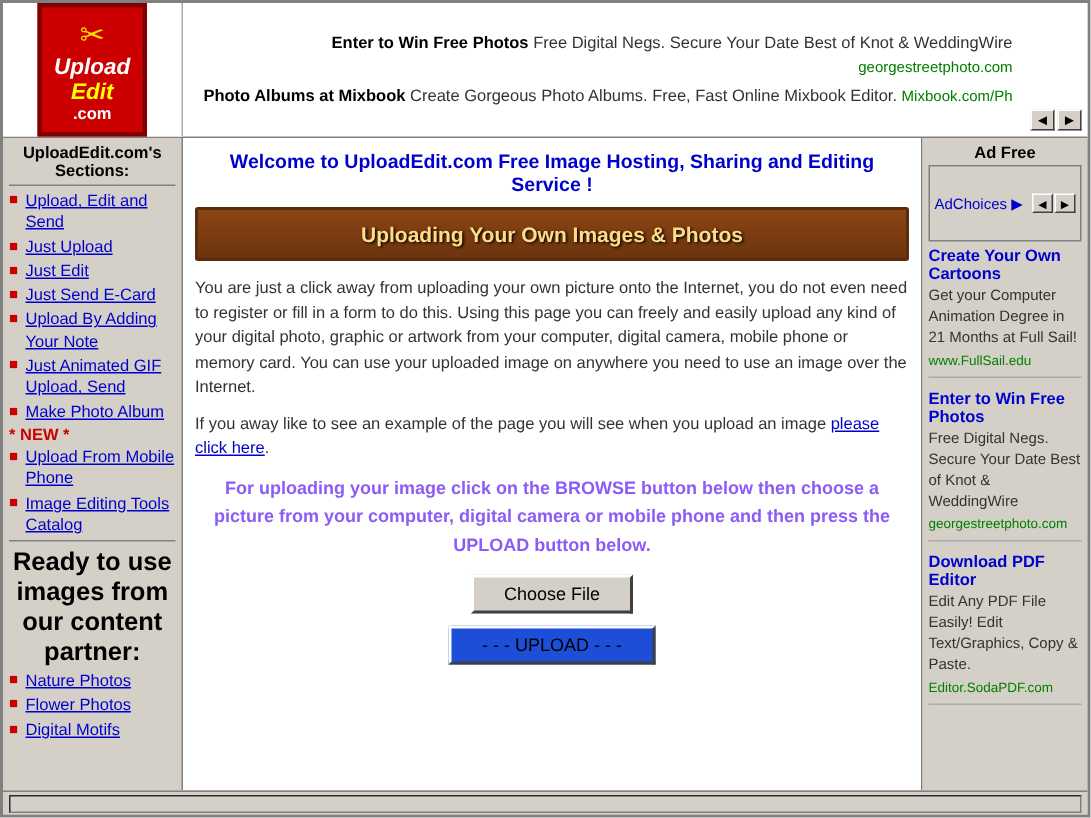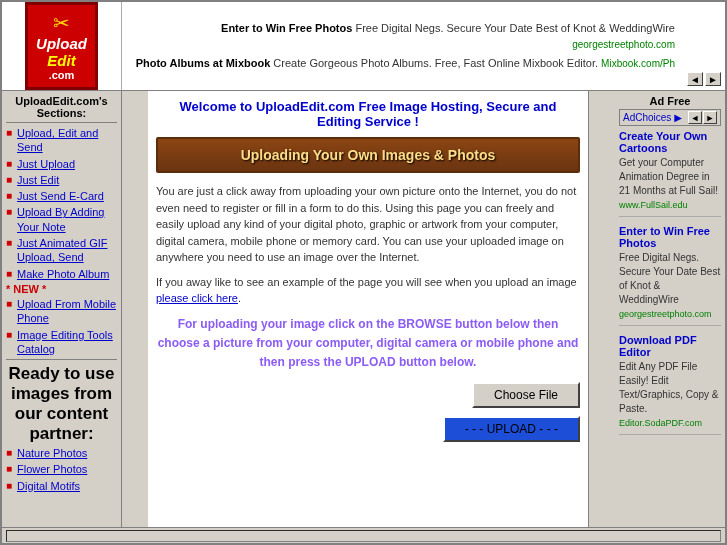--- a/index.html
+++ b/index.html
@@ -16,48 +16,48 @@
     .logo-com { color: #ffffff; font-size: 11px; font-weight: bold; }
     .ads-area { flex: 1; padding: 4px 8px; display: flex; flex-direction: column; justify-content: center; gap: 2px; text-align: right; }
     .ad-line { font-size: 11px; line-height: 16px; }
     .ad-title { font-weight: bold; color: #000; }
     .ad-text { color: #333; }
     .ad-link { color: #008000; font-size: 10px; }
     .nav-arrows { display: flex; align-items: flex-end; padding: 4px; gap: 2px; }
     .nav-arrow { width: 16px; height: 14px; background: #d4d0c8; border: 1px solid #808080; display: flex; align-items: center; justify-content: center; font-size: 10px; cursor: pointer; border-top: 1px solid #ffffff; border-left: 1px solid #ffffff; border-bottom: 1px solid #404040; border-right: 1px solid #404040; }
 
     
-    .main-layout { display: flex; flex: 1; overflow: hidden; gap: 26px; }
+    .main-layout { display: flex; flex: 1; overflow: hidden; }
     
     
     .sidebar { width: 120px; min-width: 120px; background: #d4d0c8; border-right: 1px solid #808080; padding: 4px; overflow-y: auto; }
     .sidebar-title { font-weight: bold; font-size: 11px; color: #000; text-align: center; margin-bottom: 2px; }
     .sidebar-divider { border: none; border-top: 1px solid #808080; margin: 3px 0; }
     .sidebar-item { display: flex; align-items: flex-start; gap: 3px; margin: 2px 0; }
     .sidebar-bullet { color: #cc0000; font-size: 10px; min-width: 8px; margin-top: 1px; }
     .sidebar-link { color: #0000cc; font-size: 11px; text-decoration: underline; cursor: pointer; line-height: 1.3; }
     .sidebar-section { font-weight: bold; font-size: 17px; color: #000; text-align: center; margin: 4px 0 2px; }
     .new-badge { color: #cc0000; font-weight: bold; font-size: 11px; }
 
     
     .content-area { flex: 1; background: #ffffff; padding: 8px; overflow-y: auto; border-right: 1px solid #808080; }
     .content-title { color: #0000cc; font-weight: bold; font-size: 13px; text-align: center; margin-bottom: 8px; }
     .upload-banner { background: linear-gradient(to bottom, #8b4513, #6b3410); border: 2px solid #5a2d0c; padding: 8px; text-align: center; margin-bottom: 10px; border-radius: 2px; }
     .upload-banner-text { color: #ffdd88; font-weight: bold; font-size: 14px; text-shadow: 1px 1px 2px #000; }
     .content-text { font-size: 11px; color: #333; line-height: 1.5; margin-bottom: 8px; }
     .content-link { color: #0000cc; text-decoration: underline; }
     .upload-instruction { color: #8b5cf6; font-weight: bold; font-size: 12px; text-align: center; margin: 8px 0; line-height: 1.6; }
-    .button-area { display: flex; flex-direction: column; align-items: flex-end; gap: 8px; margin-top: 10px; }
+    .button-area { display: flex; flex-direction: column; align-items: center; gap: 8px; margin-top: 10px; }
     .choose-btn { background: #d4d0c8; border-top: 2px solid #ffffff; border-left: 2px solid #ffffff; border-bottom: 2px solid #404040; border-right: 2px solid #404040; padding: 4px 20px; font-size: 12px; cursor: pointer; }
     .upload-btn { background: #1d4ed8; border-top: 2px solid #ffffff; border-left: 2px solid #ffffff; border-bottom: 2px solid #404040; border-right: 2px solid #404040; padding: 4px 20px; font-size: 12px; cursor: pointer; }
 
     
     .ad-zone { width: 110px; min-width: 110px; background: #d4d0c8; padding: 4px; overflow-y: auto; }
     .ad-zone-title { text-align: center; font-weight: bold; font-size: 11px; color: #000; margin-bottom: 2px; }
-    .ad-choices-bar { display: flex; align-items: center; justify-content: space-between; background: #d4d0c8; border: 1px solid #808080; padding: 1px 3px; margin-bottom: 4px; }
+    .ad-choices-bar { display: flex; align-items: flex-end; justify-content: space-between; background: #d4d0c8; border: 1px solid #808080; padding: 18px 3px; margin-bottom: 4px; }
     .ad-choices-text { font-size: 10px; color: #0000cc; }
     .ad-nav-btns { display: flex; gap: 1px; }
     .ad-nav-btn { width: 14px; height: 13px; background: #d4d0c8; border-top: 1px solid #ffffff; border-left: 1px solid #ffffff; border-bottom: 1px solid #404040; border-right: 1px solid #404040; display: flex; align-items: center; justify-content: center; font-size: 9px; cursor: pointer; }
     .ad-block { margin-bottom: 8px; border-bottom: 1px solid #aaa; padding-bottom: 6px; }
     .ad-block-title { color: #0000cc; font-weight: bold; font-size: 11px; margin-bottom: 2px; }
     .ad-block-text { font-size: 10px; color: #333; line-height: 1.4; }
     .ad-block-link { color: #008000; font-size: 9px; display: block; margin-top: 2px; }
 
     
     .bottom-scroll { height: 16px; background: #d4d0c8; border-top: 1px solid #808080; display: flex; align-items: center; }
@@ -152,21 +152,21 @@
         <span class="sidebar-bullet">■</span>
         <span class="sidebar-link">Flower Photos</span>
       </div>
       <div class="sidebar-item">
         <span class="sidebar-bullet">■</span>
         <span class="sidebar-link">Digital Motifs</span>
       </div>
     </div>
 
     <div class="content-area">
-      <div class="content-title">Welcome to UploadEdit.com Free Image Hosting, Secure and Editing Service !</div>
+      <div class="content-title">Welcome to UploadEdit.com Free Image Hosting, Sharing and Editing Service !</div>
 
       <div class="upload-banner">
         <div class="upload-banner-text">Uploading Your Own Images &amp; Photos</div>
       </div>
 
       <div class="content-text">You are just a click away from uploading your own picture onto the Internet, you do not even need to register or fill in a form to do this. Using this page you can freely and easily upload any kind of your digital photo, graphic or artwork from your computer, digital camera, mobile phone or memory card. You can use your uploaded image on anywhere you need to use an image over the Internet.</div>
 
       <div class="content-text">
         <span>If you away like to see an example of the page you will see when you upload an image </span><span class="content-link">please click here</span><span>.</span>
       </div>

